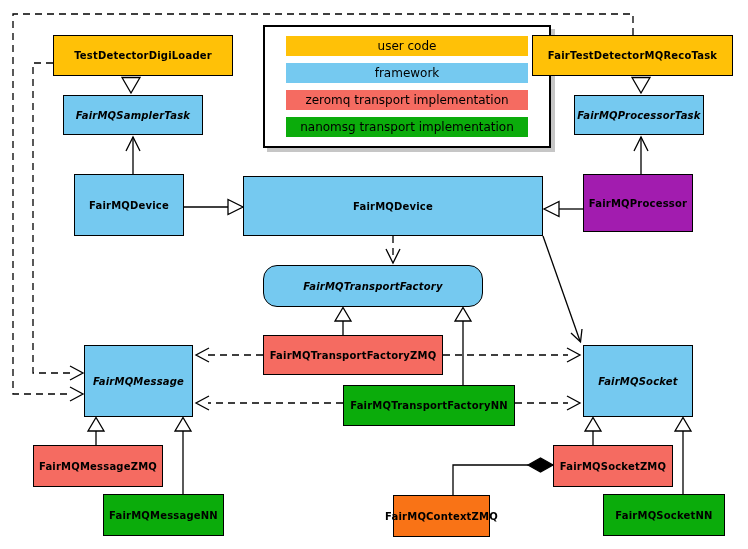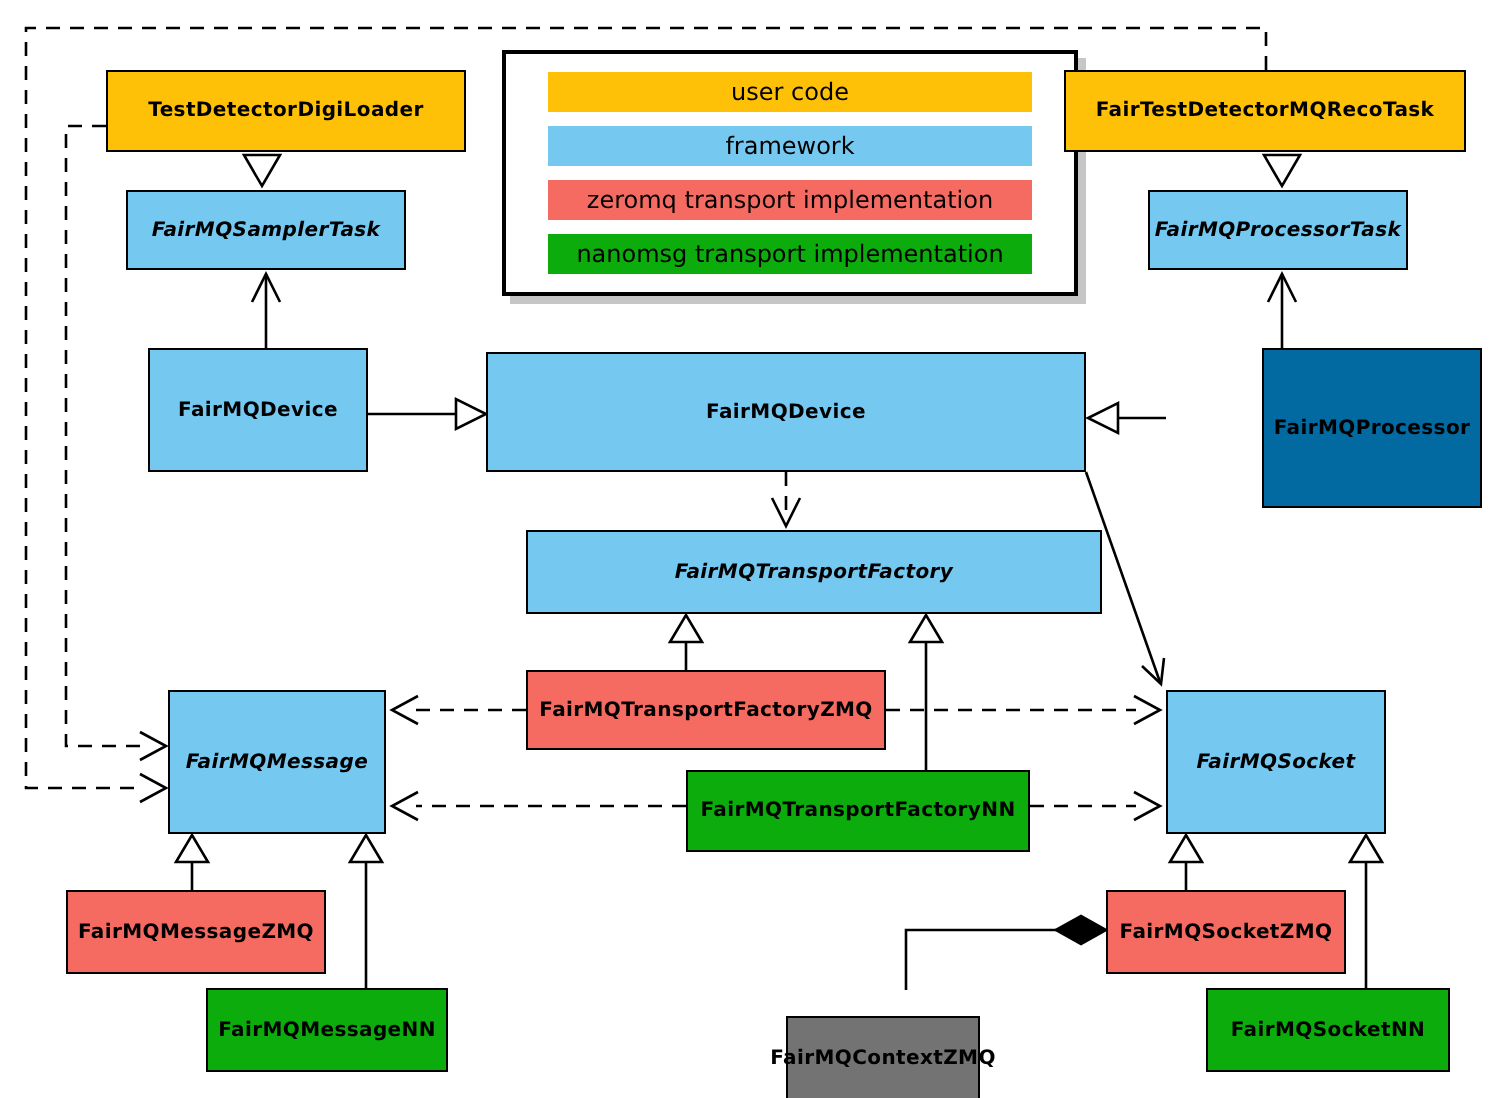--- a/index.html
+++ b/index.html
@@ -9,21 +9,21 @@
   }
   .edges { position:absolute; left:0; top:0; width:748px; height:549px; }
   .node {
     position:absolute; box-sizing:border-box; border:1.5px solid #000;
     display:flex; align-items:center; justify-content:center;
     font-weight:bold; font-size:10px; letter-spacing:0.2px; color:#000;
     text-align:center; white-space:nowrap;
   }
   .node.abstract { font-style:italic; }
   .legend {
-    position:absolute; left:251px; top:25px; width:288px; height:123px;
+    position:absolute; left:263px; top:25px; width:288px; height:123px;
     box-sizing:border-box; background:#fff; border:2px solid #000;
     box-shadow:4px 4px 0 #c6c6c6;
     display:flex; flex-direction:column; justify-content:space-evenly;
     padding:2px 21px;
   }
   .legend-bar {
     height:20px; display:flex; align-items:center; justify-content:center;
     font-size:12px; color:#000;
   }
   .ln   { stroke:#000; stroke-width:1.3; fill:none; }
@@ -168,24 +168,24 @@
     </div>
   <div class="node abstract" style="left: 574px; top: 95px; width: 130px; height: 40px; background: rgb(117, 201, 240);">
       <span>FairMQProcessorTask</span>
     </div>
   <div class="node" style="left: 74px; top: 174px; width: 110px; height: 62px; background: rgb(117, 201, 240);">
       <span>FairMQDevice</span>
     </div>
   <div class="node" style="left: 243px; top: 176px; width: 300px; height: 60px; background: rgb(117, 201, 240); text-align: right;">
       <span>FairMQDevice</span>
     </div>
-  <div class="node" style="left: 583px; top: 174px; width: 110px; height: 80px; background: #0369a1; margin-left: 48px;">
+  <div class="node" style="left: 583px; top: 174px; width: 110px; height: 58px; background: #a21caf;">
       <span>FairMQProcessor</span>
     </div>
-  <div class="node abstract" style="left: 263px; top: 265px; width: 288px; height: 42px; background: rgb(117, 201, 240);">
+  <div class="node abstract" style="left: 263px; top: 265px; width: 220px; height: 42px; background: rgb(117, 201, 240); border-radius: 14px;">
       <span>FairMQTransportFactory</span>
     </div>
   <div class="node" style="left: 263px; top: 335px; width: 180px; height: 40px; background: rgb(245, 107, 97);">
       <span>FairMQTransportFactoryZMQ</span>
     </div>
   <div class="node" style="left: 343px; top: 385px; width: 172px; height: 41px; background: rgb(11, 172, 11);">
       <span>FairMQTransportFactoryNN</span>
     </div>
   <div class="node abstract" style="left: 84px; top: 345px; width: 109px; height: 72px; background: rgb(117, 201, 240);">
       <span>FairMQMessage</span>
@@ -198,17 +198,17 @@
     </div>
   <div class="node" style="left: 103px; top: 494px; width: 121px; height: 42px; background: rgb(11, 172, 11);">
       <span>FairMQMessageNN</span>
     </div>
   <div class="node" style="left: 553px; top: 445px; width: 120px; height: 42px; background: rgb(245, 107, 97);">
       <span>FairMQSocketZMQ</span>
     </div>
   <div class="node" style="left: 603px; top: 494px; width: 122px; height: 42px; background: rgb(11, 172, 11);">
       <span>FairMQSocketNN</span>
     </div>
-  <div class="node" style="left: 393px; top: 495px; width: 97px; height: 42px; background: #737373; margin-top: 13px;">
+  <div class="node" style="left: 393px; top: 495px; width: 97px; height: 42px; background: #f97316;">
       <span>FairMQContextZMQ</span>
     </div>
 
 </div>
 
 </body></html>

